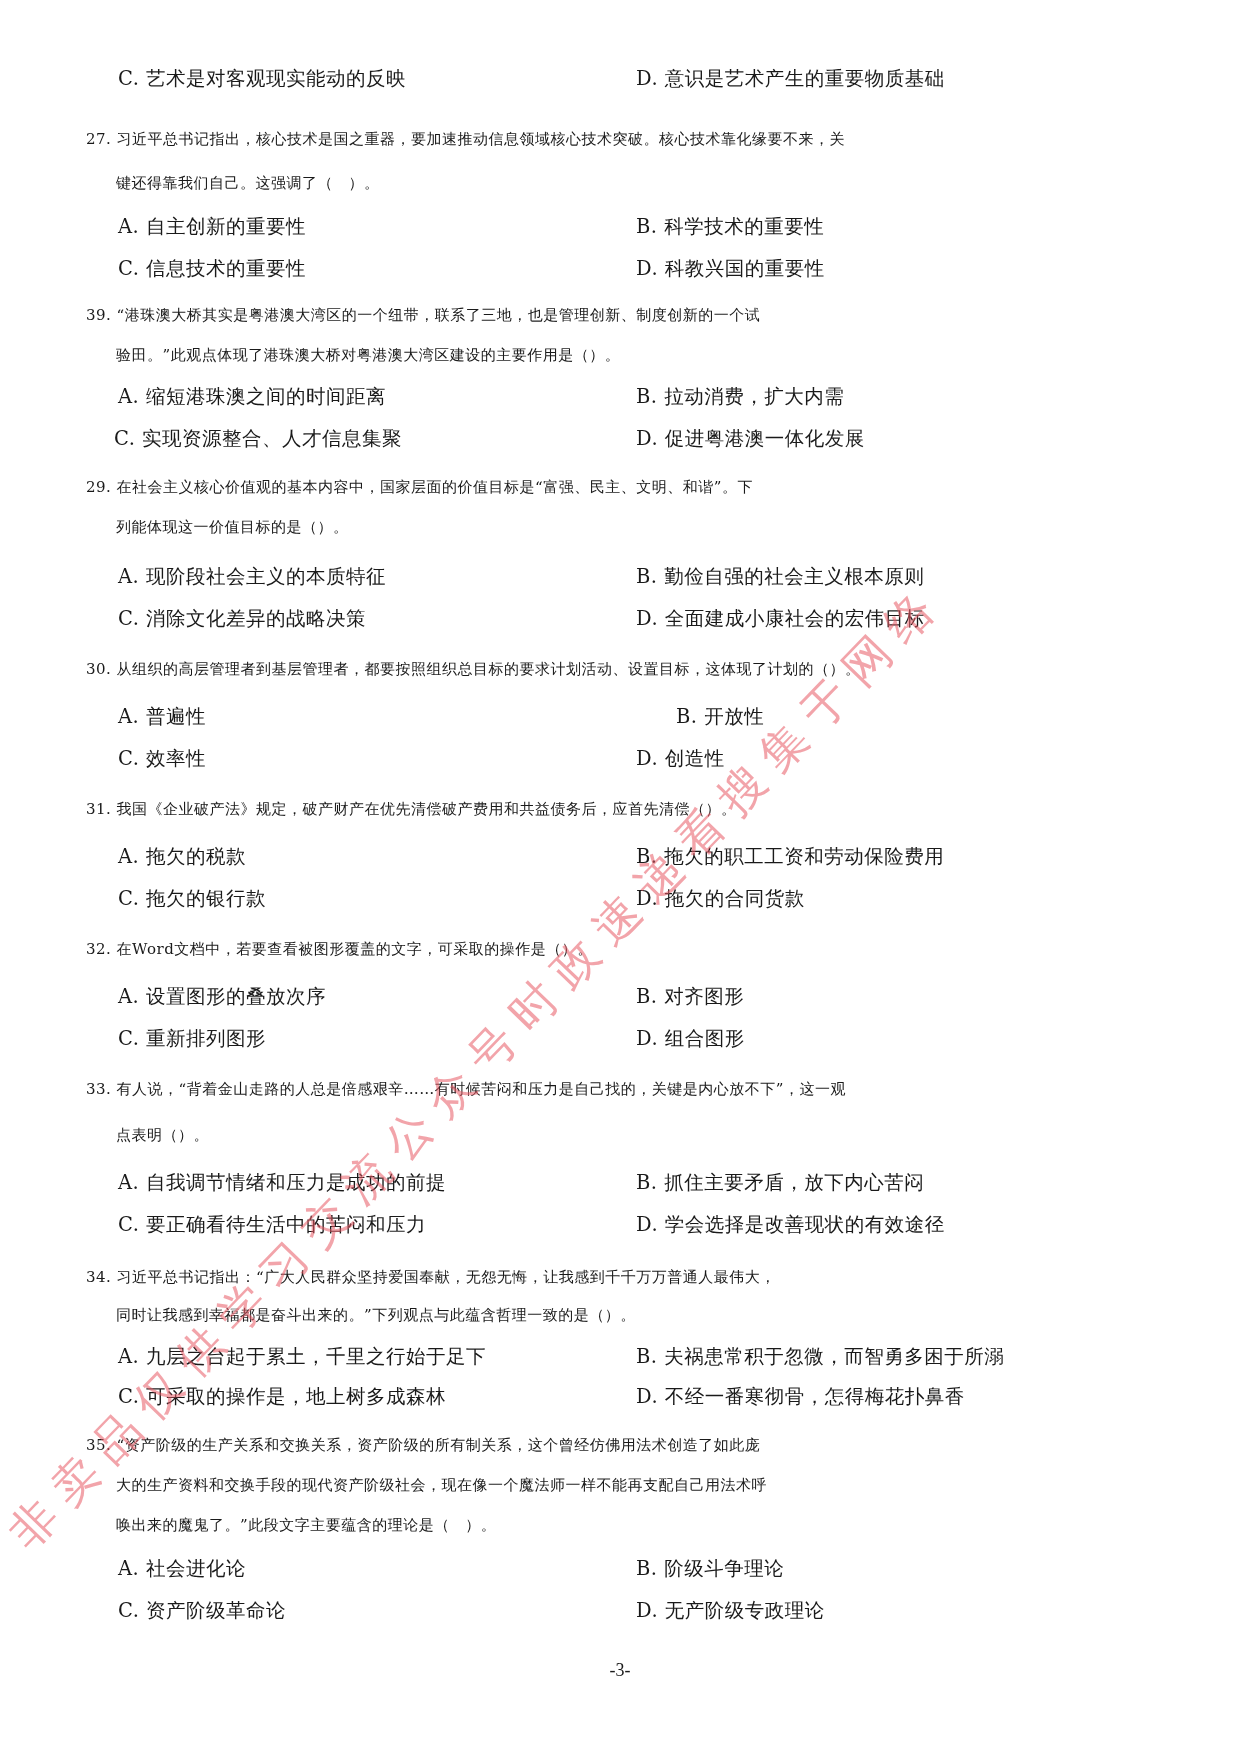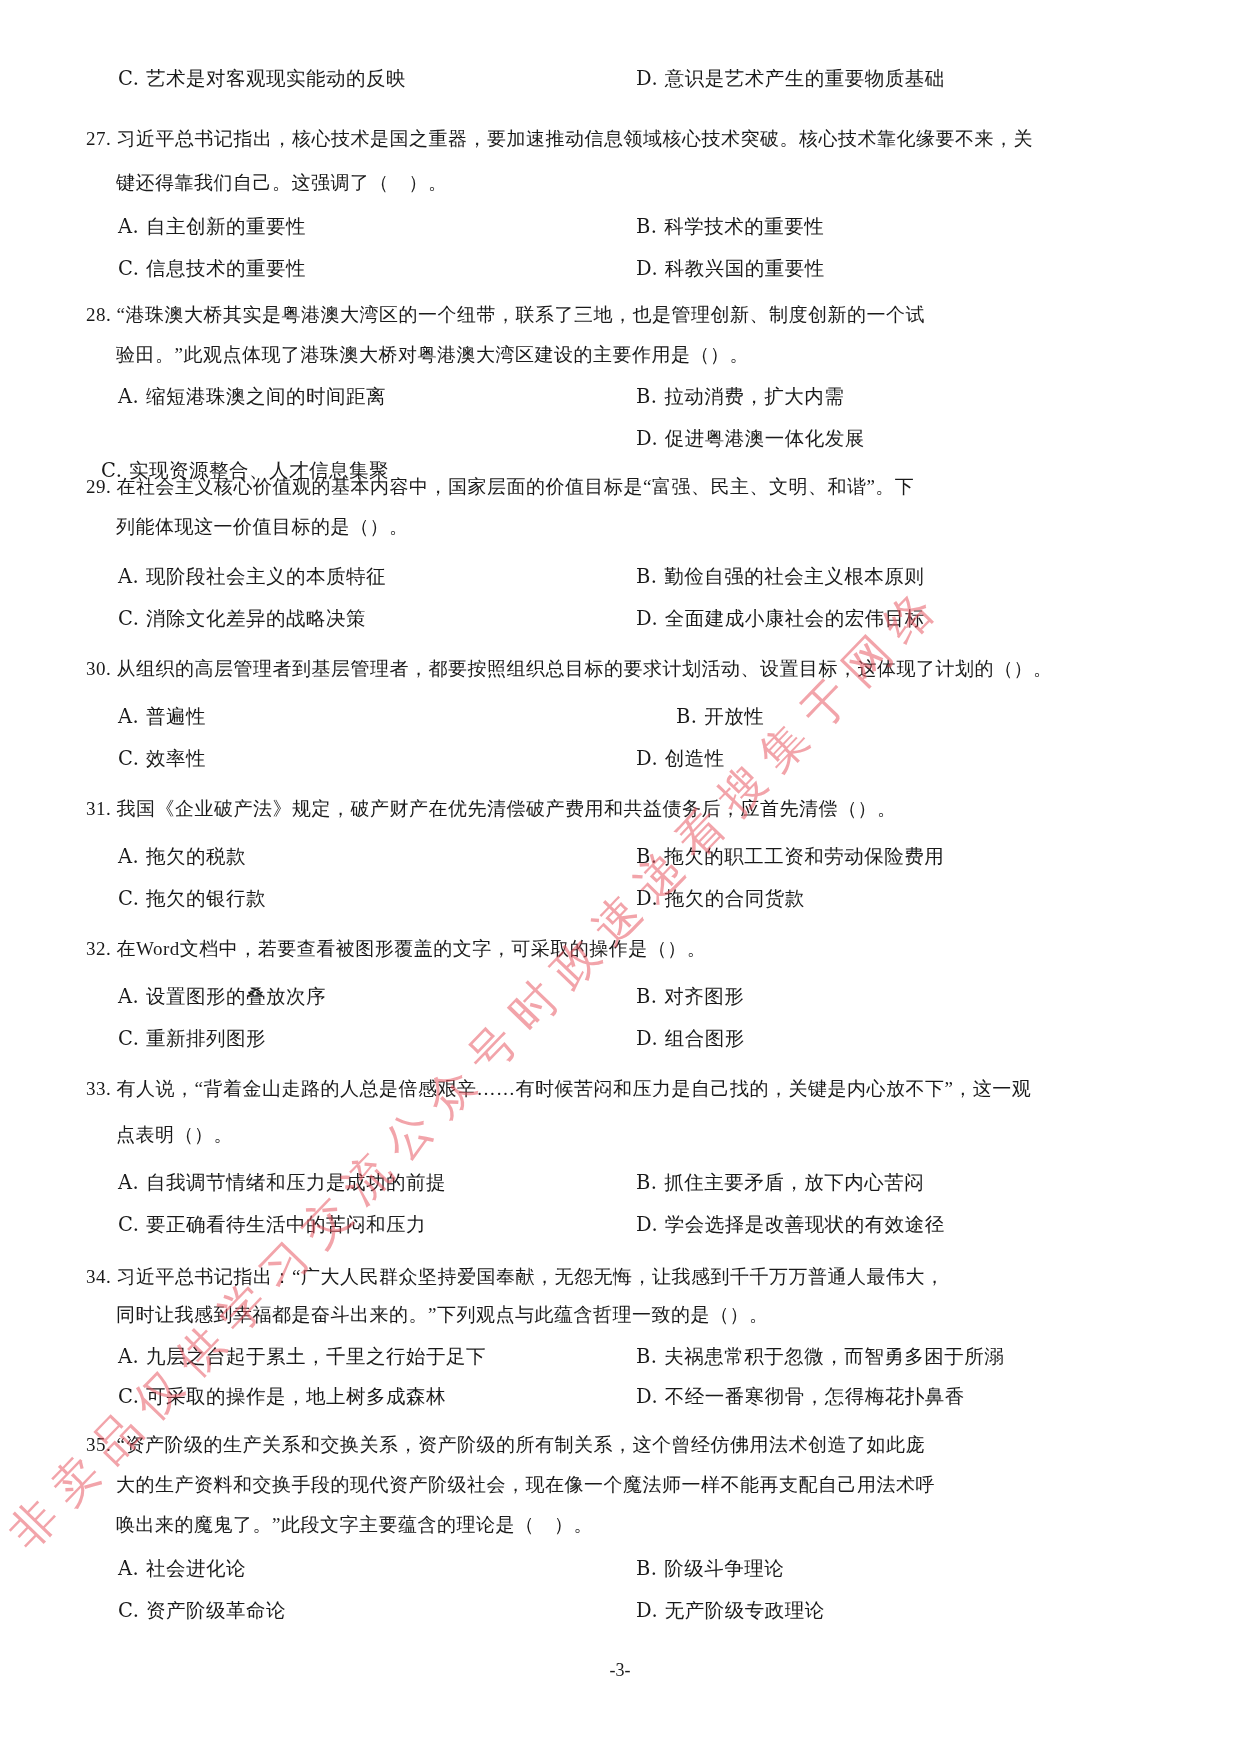--- a/index.html
+++ b/index.html
@@ -3,23 +3,22 @@
 <meta charset="utf-8">
 <style>
   html, body { margin: 0; padding: 0; background: #ffffff; }
   body {
     width: 1240px; height: 1754px; position: relative; overflow: hidden;
     font-family: "DejaVu Serif", "Liberation Serif", serif;
     color: #1a1a1a;
   }
   .page { position: absolute; left: 0; top: 0; width: 1240px; height: 1358px; }
   .line {
-    position: absolute; font-size: 19px; line-height: 26px; white-space: nowrap;
+    position: absolute; font-size: 15px; line-height: 26px; white-space: nowrap;
     letter-spacing: 0.5px;
-    font-family: Liberation Serif, serif;
   }
   .opt { position: absolute; font-size: 19.5px; line-height: 26px; white-space: nowrap; letter-spacing: 0.5px; }
   .page-num {
     position: absolute; left: 0; width: 1240px; top: 1660px; text-align: center;
     font-size: 18px; font-family: "Liberation Serif", serif;
   }
   .watermark {
     position: absolute; left: 20px; top: 870px;
     transform-origin: 0 50%;
     transform: rotate(-46deg);
@@ -40,25 +39,25 @@
   <div>
     <div class="line" style="left:86px; top:126px;">27. 习近平总书记指出，核心技术是国之重器，要加速推动信息领域核心技术突破。核心技术靠化缘要不来，关</div>
     <div class="line" style="left:116px; top:170px;">键还得靠我们自己。这强调了（　）。</div>
     <div class="opt" style="left:118px; top:214px;">A. 自主创新的重要性</div>
     <div class="opt" style="left:636px; top:214px;">B. 科学技术的重要性</div>
     <div class="opt" style="left:118px; top:256px;">C. 信息技术的重要性</div>
     <div class="opt" style="left:636px; top:256px;">D. 科教兴国的重要性</div>
   </div>
 
   <div>
-    <div class="line" style="left:86px; top:302px;">28. “港珠澳大桥其实是粤港澳大湾区的一个纽带，联系了三地，也是管理创新、制度创新的一个试</div>
+    <div class="line" style="left:86px; top:302px;">39. “港珠澳大桥其实是粤港澳大湾区的一个纽带，联系了三地，也是管理创新、制度创新的一个试</div>
     <div class="line" style="left:116px; top:342px;">验田。”此观点体现了港珠澳大桥对粤港澳大湾区建设的主要作用是（）。</div>
     <div class="opt" style="left:118px; top:384px;">A. 缩短港珠澳之间的时间距离</div>
     <div class="opt" style="left:636px; top:384px;">B. 拉动消费，扩大内需</div>
-    <div class="opt" style="left:101px; top:426px;margin-top:32px;">C. 实现资源整合、人才信息集聚</div>
+    <div class="opt" style="left:114px; top:426px;">C. 实现资源整合、人才信息集聚</div>
     <div class="opt" style="left:636px; top:426px;">D. 促进粤港澳一体化发展</div>
   </div>
 
   <div>
     <div class="line" style="left:86px; top:474px;">29. 在社会主义核心价值观的基本内容中，国家层面的价值目标是“富强、民主、文明、和谐”。下</div>
     <div class="line" style="left:116px; top:514px;">列能体现这一价值目标的是（）。</div>
     <div class="opt" style="left:118px; top:564px;">A. 现阶段社会主义的本质特征</div>
     <div class="opt" style="left:636px; top:564px;">B. 勤俭自强的社会主义根本原则</div>
     <div class="opt" style="left:118px; top:606px;">C. 消除文化差异的战略决策</div>
     <div class="opt" style="left:636px; top:606px;">D. 全面建成小康社会的宏伟目标</div>

